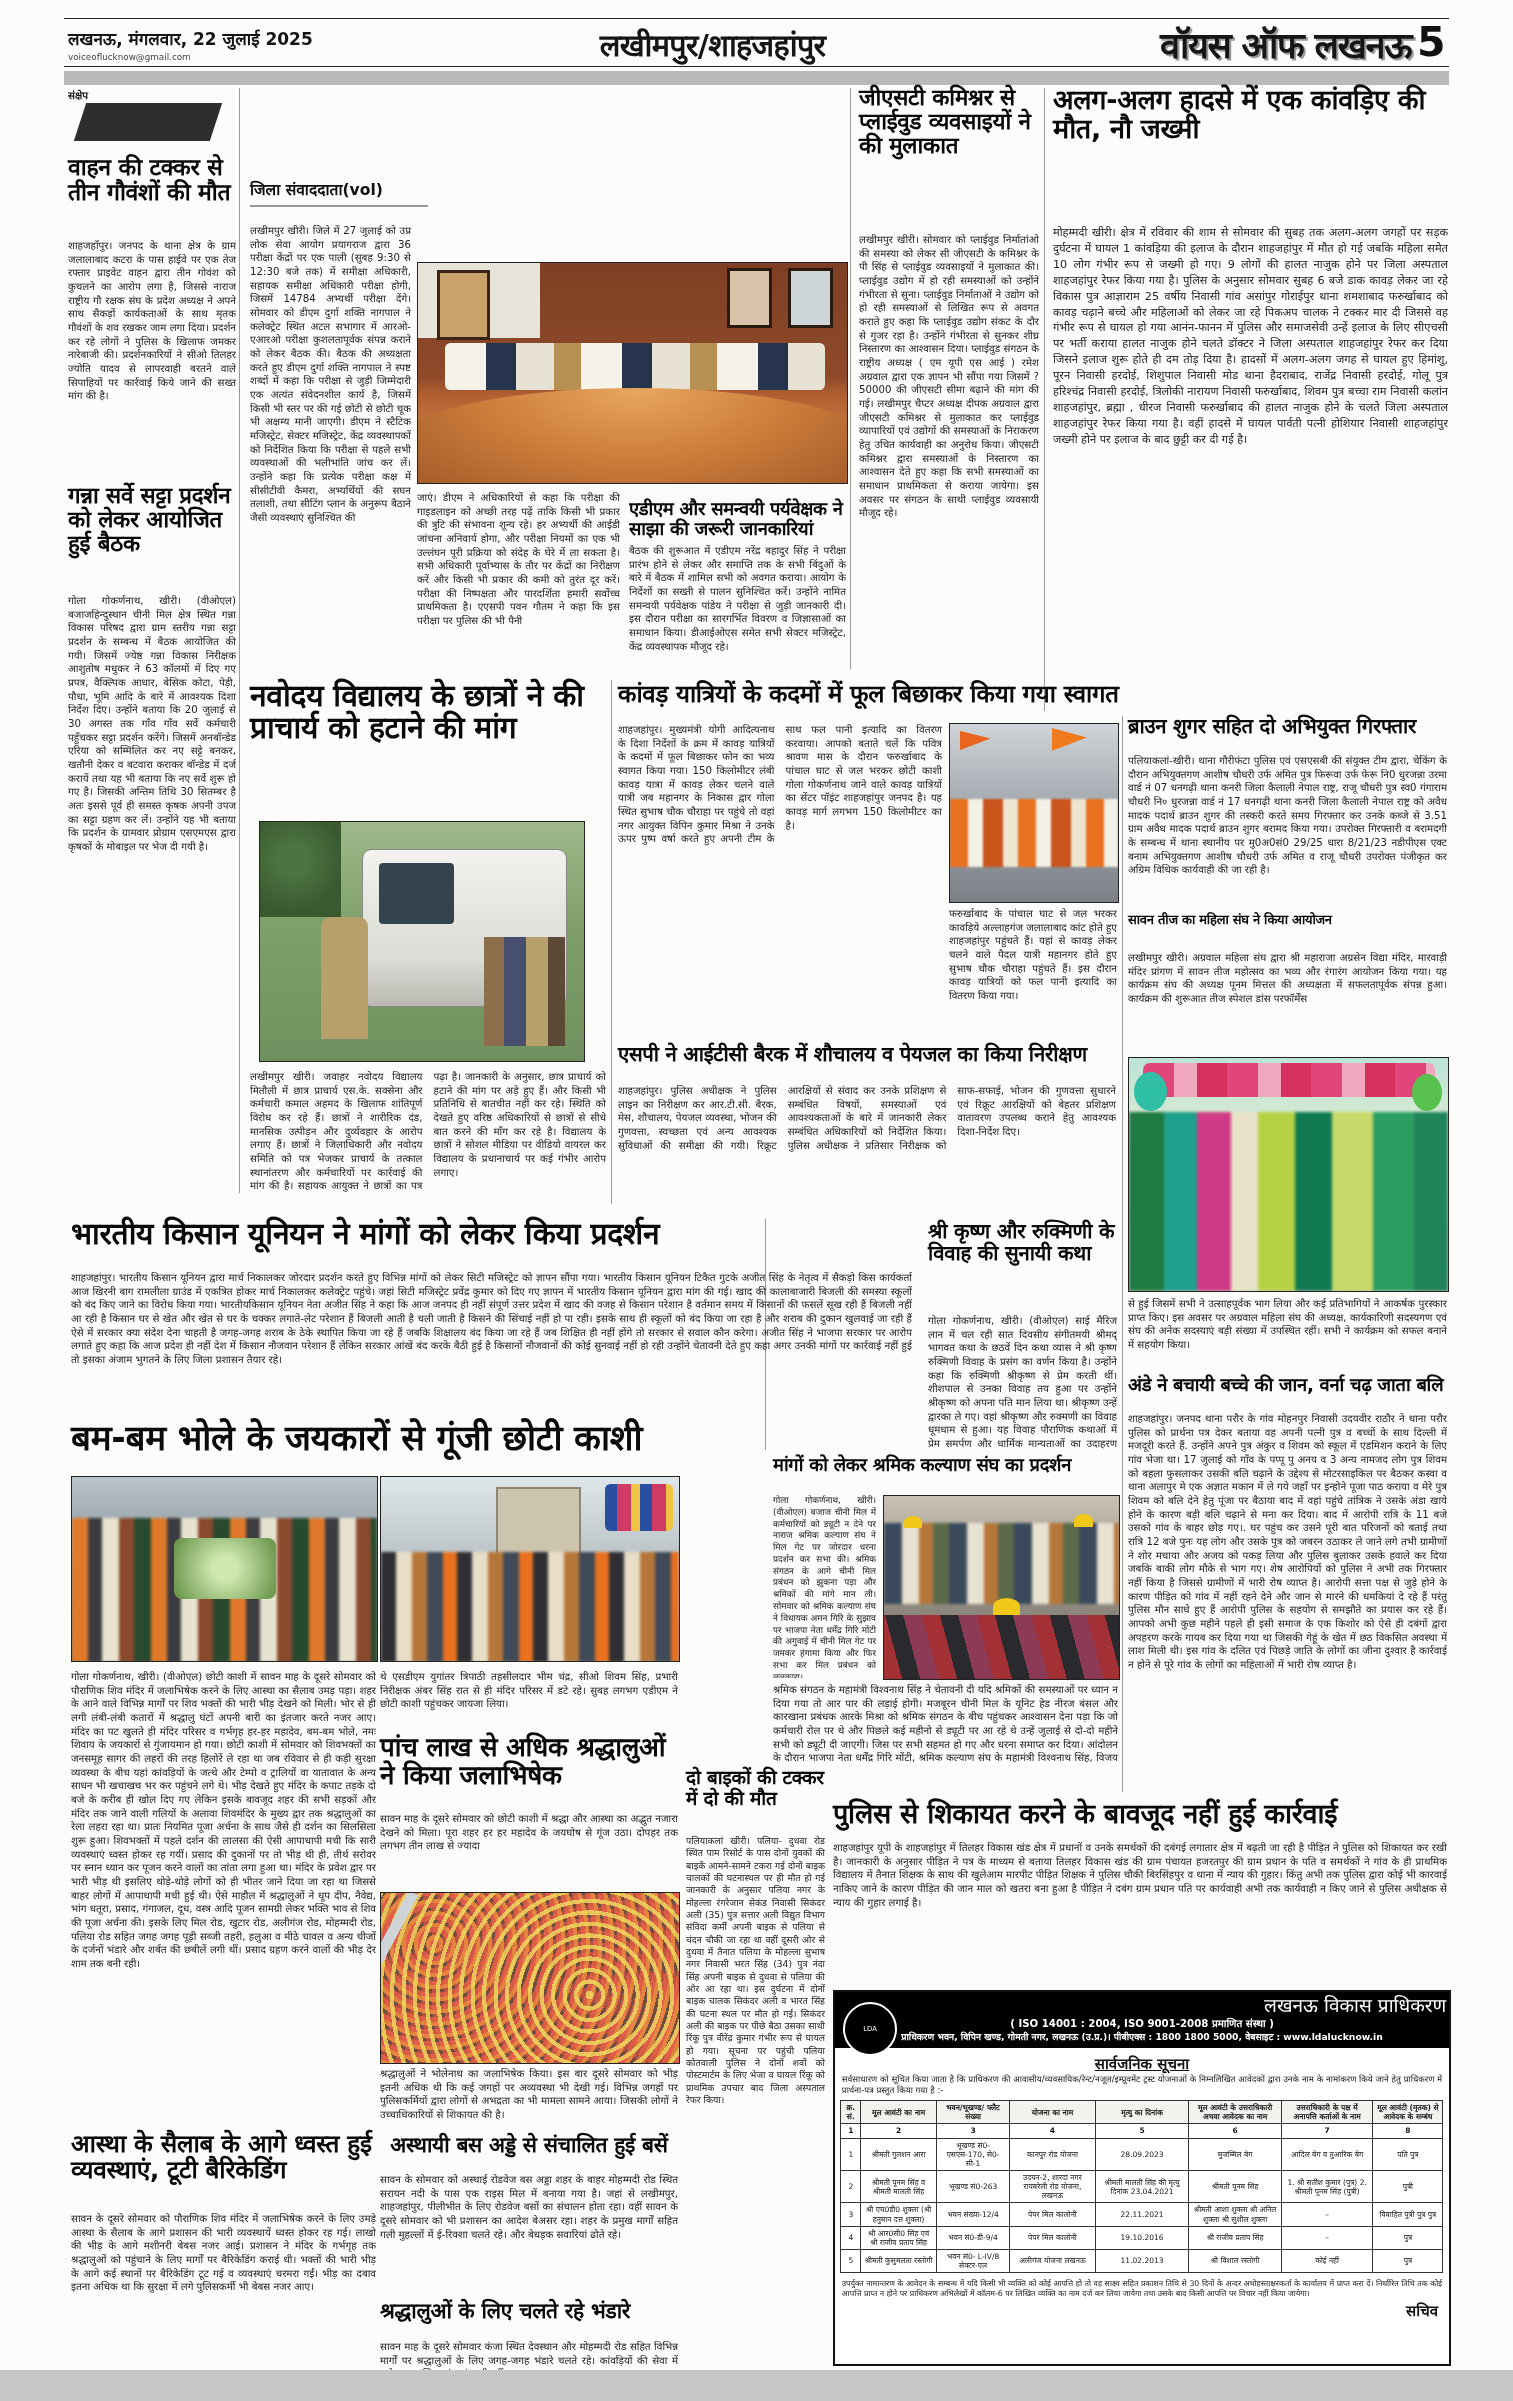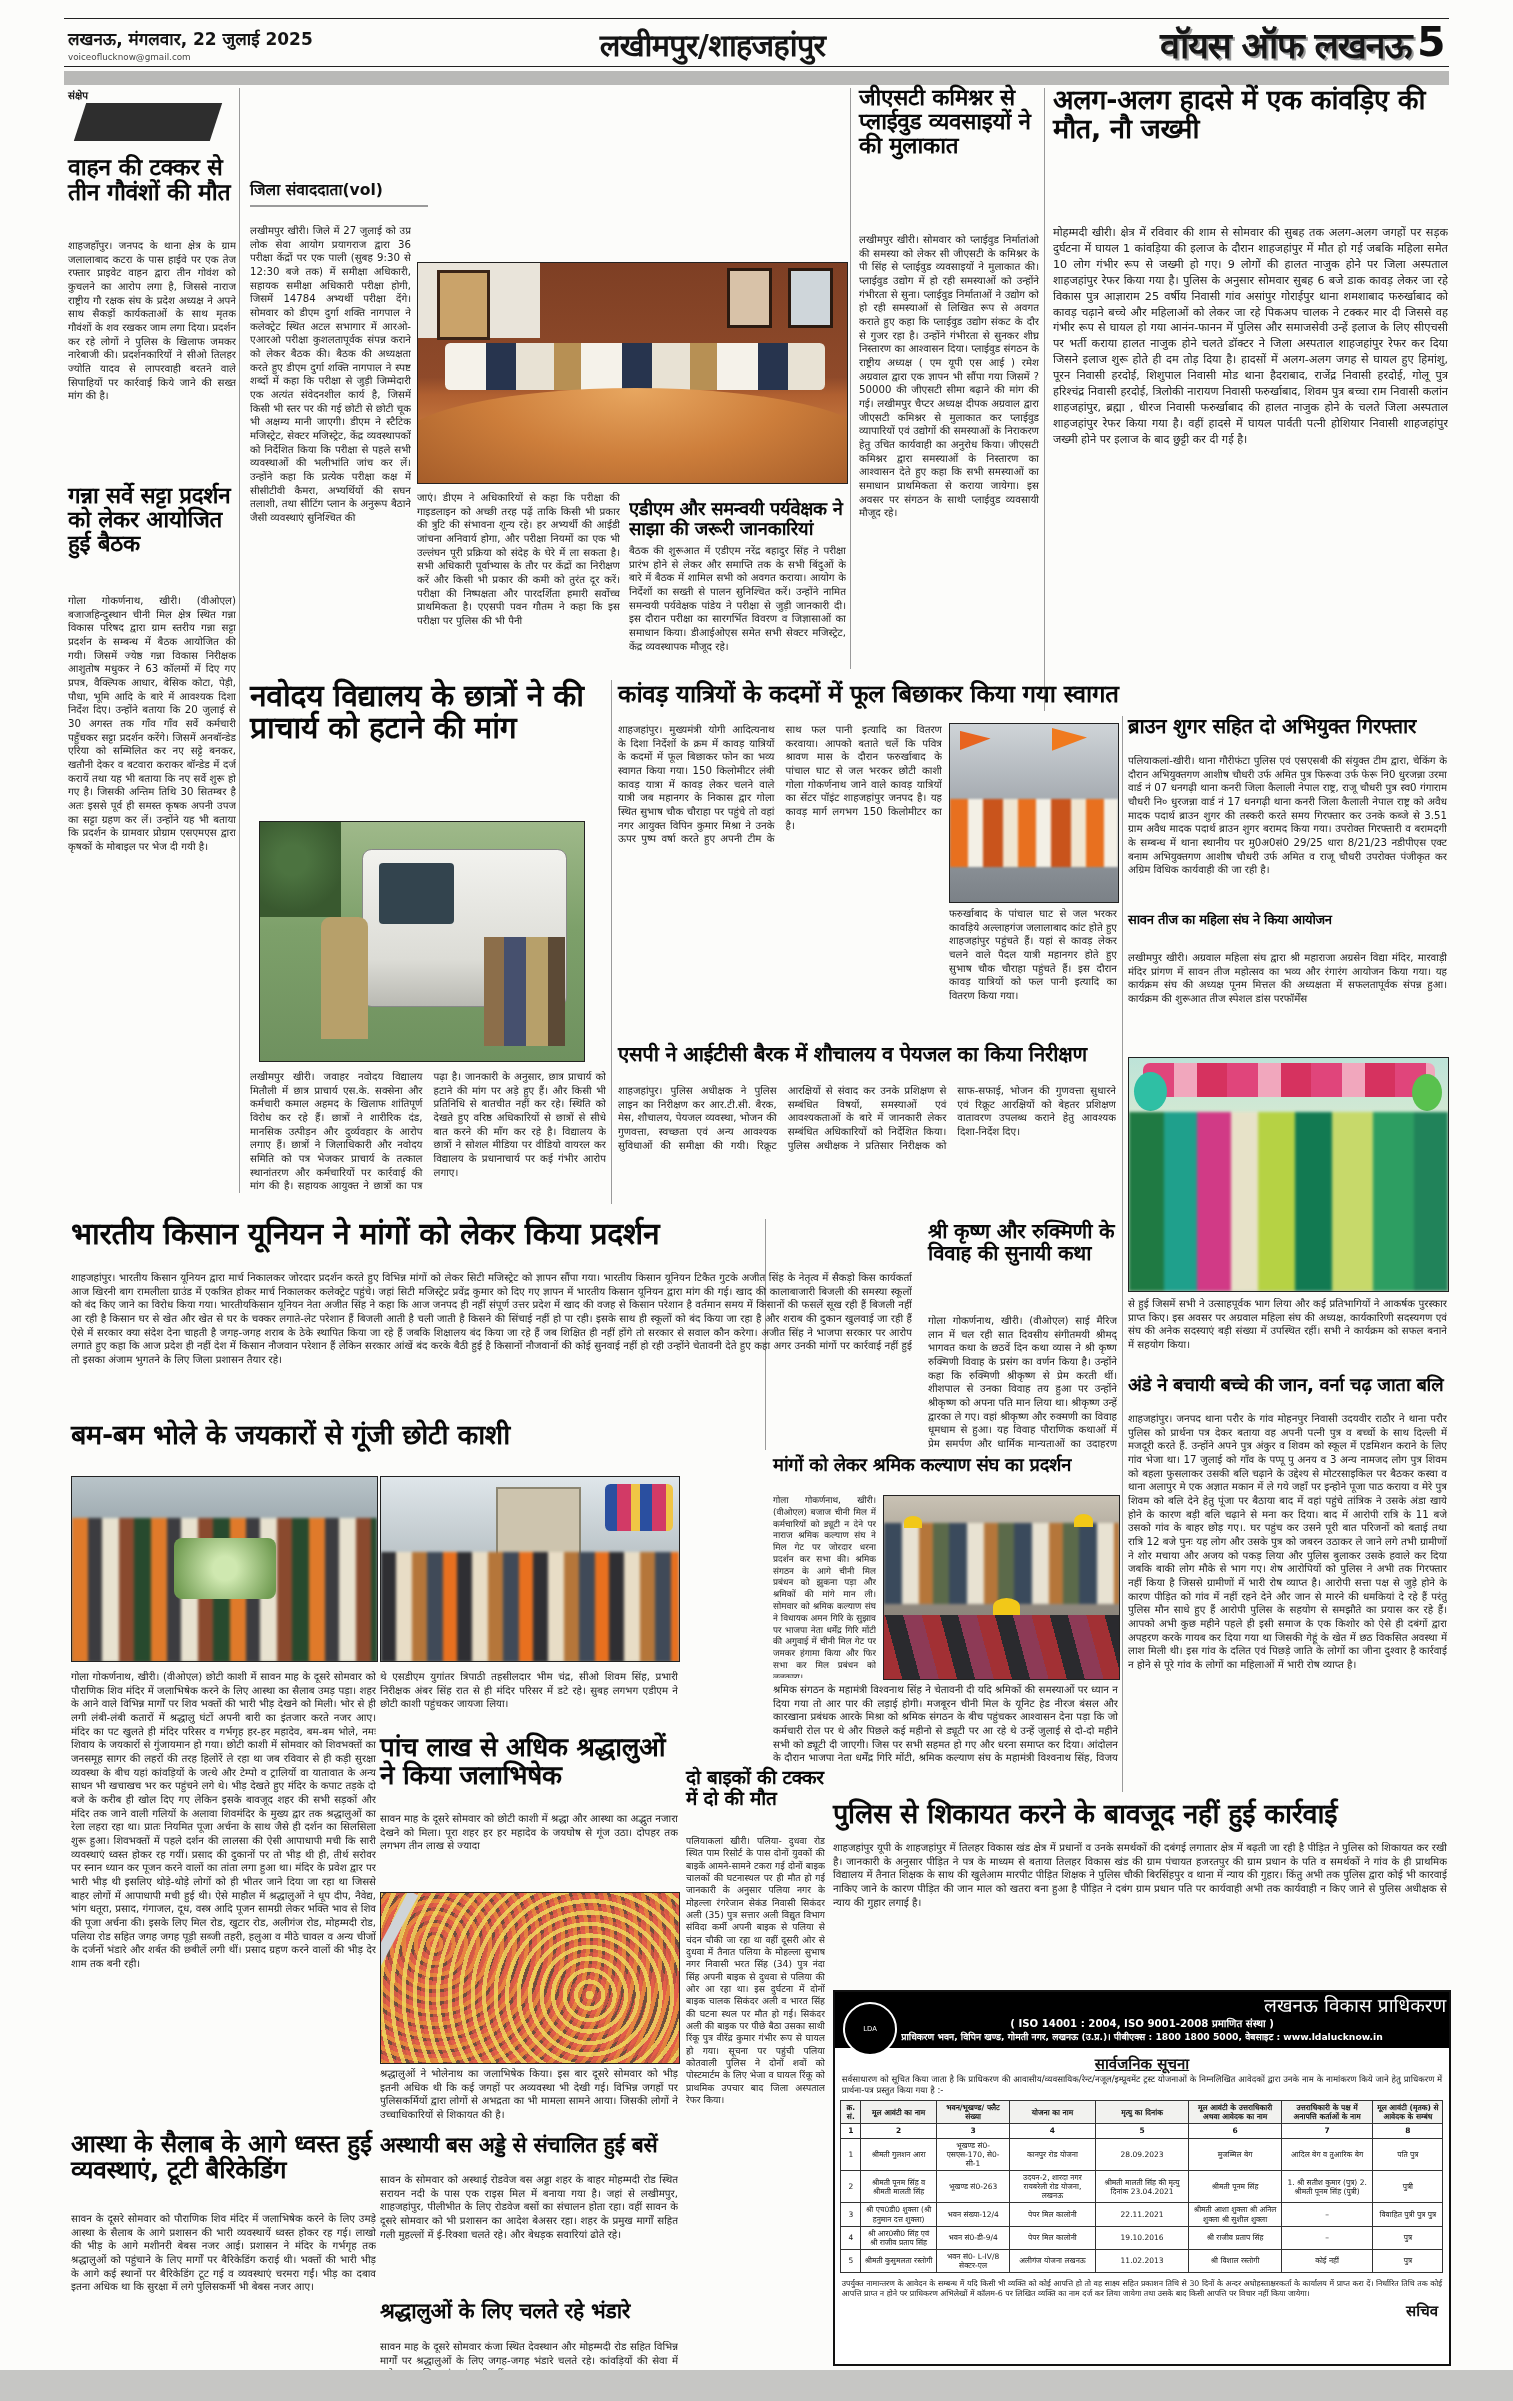--- a/index.html
+++ b/index.html
@@ -121,21 +121,21 @@
 
   <div class="abs hl" style="left:618px;top:1044px;width:498px;font-size:20.3px;white-space:nowrap;">एसपी ने आईटीसी बैरक में शौचालय व पेयजल का किया निरीक्षण</div>
   <div class="abs b cols3 ind" style="left:618px;top:1084px;width:498px;height:119px;overflow:hidden;">शाहजहांपुर। पुलिस अधीक्षक ने पुलिस लाइन का निरीक्षण कर आर.टी.सी. बैरक, मेस, शौचालय, पेयजल व्यवस्था, भोजन की गुणवत्ता, स्वच्छता एवं अन्य आवश्यक सुविधाओं की समीक्षा की गयी। रिक्रूट आरक्षियों से संवाद कर उनके प्रशिक्षण से सम्बंधित विषयों, समस्याओं एवं आवश्यकताओं के बारे में जानकारी लेकर सम्बंधित अधिकारियों को निर्देशित किया। पुलिस अधीक्षक ने प्रतिसार निरीक्षक को साफ-सफाई, भोजन की गुणवत्ता सुधारने एवं रिक्रूट आरक्षियों को बेहतर प्रशिक्षण वातावरण उपलब्ध कराने हेतु आवश्यक दिशा-निर्देश दिए।</div>
 
   <div class="abs hl" style="left:71px;top:1218px;width:699px;font-size:30px;white-space:nowrap;">भारतीय किसान यूनियन ने मांगों को लेकर किया प्रदर्शन</div>
   <div class="abs b ind" style="left:71px;top:1271px;width:841px;height:146px;overflow:hidden;">शाहजहांपुर। भारतीय किसान यूनियन द्वारा मार्च निकालकर जोरदार प्रदर्शन करते हुए विभिन्न मांगों को लेकर सिटी मजिस्ट्रेट को ज्ञापन सौंपा गया। भारतीय किसान यूनियन टिकैत गुटके अजीत सिंह के नेतृत्व में सैकड़ो किस कार्यकर्ता आज खिरनी बाग रामलीला ग्राउंड में एकत्रित होकर मार्च निकालकर कलेक्ट्रेट पहुंचे। जहां सिटी मजिस्ट्रेट प्रवेंद्र कुमार को दिए गए ज्ञापन में भारतीय किसान यूनियन द्वारा मांग की गई। खाद की कालाबाजारी बिजली की समस्या स्कूलों को बंद किए जाने का विरोध किया गया। भारतीयकिसान यूनियन नेता अजीत सिंह ने कहा कि आज जनपद ही नहीं संपूर्ण उत्तर प्रदेश में खाद की वजह से किसान परेशान है वर्तमान समय में किसानों की फसलें सूख रही हैं बिजली नहीं आ रही है किसान घर से खेत और खेत से घर के चक्कर लगाते-लेट परेशान हैं बिजली आती है चली जाती है किसने की सिंचाई नहीं हो पा रही। इसके साथ ही स्कूलों को बंद किया जा रहा है और शराब की दुकान खुलवाई जा रही हैं ऐसे में सरकार क्या संदेश देना चाहती है जगह-जगह शराब के ठेके स्थापित किया जा रहे हैं जबकि शिक्षालय बंद किया जा रहे हैं जब शिक्षित ही नहीं होंगे तो सरकार से सवाल कौन करेगा। अजीत सिंह ने भाजपा सरकार पर आरोप लगाते हुए कहा कि आज प्रदेश ही नहीं देश में किसान नौजवान परेशान हैं लेकिन सरकार आंखें बंद करके बैठी हुई है किसानों नौजवानों की कोई सुनवाई नहीं हो रही उन्होंने चेतावनी देते हुए कहा अगर उनकी मांगों पर कार्रवाई नहीं हुई तो इसका अंजाम भुगतने के लिए जिला प्रशासन तैयार रहे।</div>
 
   <div class="abs hl" style="left:928px;top:1221px;width:189px;font-size:20.3px;">श्री कृष्ण और रुक्मिणी के विवाह की सुनायी कथा</div>
   <div class="abs b ind" style="left:928px;top:1314px;width:189px;height:136px;overflow:hidden;">गोला गोकर्णनाथ, खीरी। (वीओएल) साई मैरिज लान में चल रही सात दिवसीय संगीतमयी श्रीमद् भागवत कथा के छठवें दिन कथा व्यास ने श्री कृष्ण रुक्मिणी विवाह के प्रसंग का वर्णन किया है। उन्होंने कहा कि रुक्मिणी श्रीकृष्ण से प्रेम करती थीं। शीशपाल से उनका विवाह तय हुआ पर उन्होंने श्रीकृष्ण को अपना पति मान लिया था। श्रीकृष्ण उन्हें द्वारका ले गए। वहां श्रीकृष्ण और रुक्मणी का विवाह धूमधाम से हुआ। यह विवाह पौराणिक कथाओं में प्रेम समर्पण और धार्मिक मान्यताओं का उदाहरण माना जाता है। कार्यक्रम के मुख्य अतिथि पालिकाध्यक्ष व विशिष्ट अतिथि पूर्व ब्लाक प्रमुख मितौली राजीव वर्मा को आयोजकों ने पीला अंग वस्त्र एवं छोटी काशी शिव स्मृति चिन्ह देखकर सम्मानित किया। आयोजक व्यापारी नेता पटेल अशोक कनौजिया, जिला पंचायत सदस्य शिखा कनौजिया, राकेश भार्गव, सुमित वर्मा, सतीश वर्मा, प्रियंका, वर्मा, डॉक्टर सुमेधा पटेल, अमीषा पटेल, आकाश कनौजिया विशाल पटेल समेत सैकड़ो श्रोता मौजूद रहे।</div>
 
-  <div class="abs hl" style="left:71px;top:1420px;width:699px;font-size:27px;white-space:nowrap;">बम-बम भोले के जयकारों से गूंजी छोटी काशी</div>
+  <div class="abs hl" style="left:71px;top:1420px;width:699px;font-size:35px;white-space:nowrap;">बम-बम भोले के जयकारों से गूंजी छोटी काशी</div>
   <div class="photo" style="left:71px;top:1476px;width:305px;height:184px;background:linear-gradient(180deg,#b9c4c9 0%,#8d9aa0 40%,#6f7a6b 100%);">
     <span style="position:absolute;left:0;top:41px;width:305px;height:144px;background:repeating-linear-gradient(90deg,#e07a2a 0 16.3px,#3c3c40 16.3px 30px,#e8e2d0 30px 47px,#8a4a2e 47px 62px,#274a2e 62px 79px);filter:blur(1.4px);"></span>
     <span style="position:absolute;left:102px;top:61px;width:102px;height:61px;background:radial-gradient(circle,#cfe8b0 20%,#6f9a50 90%);border-radius:8.1px;"></span>
   </div>
   <div class="photo" style="left:380px;top:1476px;width:298px;height:184px;background:linear-gradient(180deg,#dfe6ea 0%,#b9c2c6 45%,#97a09b 100%);">
     <span style="position:absolute;left:115px;top:10.2px;width:81px;height:75px;background:#cdc4ae;border:2px solid #8c8672;"></span>
     <span style="position:absolute;left:224px;top:6.8px;width:68px;height:47px;background:repeating-linear-gradient(90deg,#2a4fa0 0 12.2px,#d23a66 12.2px 26px,#f0c545 26px 35px);border-radius:5.4px;"></span>
     <span style="position:absolute;left:0;top:75px;width:298px;height:110px;background:repeating-linear-gradient(90deg,#2f2f33 0 15px,#e8ddc6 15px 31px,#b5763a 31px 46px,#404a58 46px 62px,#e8701f 62px 76px);filter:blur(1.4px);"></span>
   </div>
   <div class="abs b ind" style="left:71px;top:1670px;width:305px;height:456px;overflow:hidden;">गोला गोकर्णनाथ, खीरी। (वीओएल) छोटी काशी में सावन माह के दूसरे सोमवार को पौराणिक शिव मंदिर में जलाभिषेक करने के लिए आस्था का सैलाब उमड़ पड़ा। शहर के आने वाले विभिन्न मार्गों पर शिव भक्तों की भारी भीड़ देखने को मिली। भोर से ही लगी लंबी-लंबी कतारों में श्रद्धालु घंटों अपनी बारी का इंतजार करते नजर आए। मंदिर का पट खुलते ही मंदिर परिसर व गर्भगृह हर-हर महादेव, बम-बम भोले, नमः शिवाय के जयकारों से गुंजायमान हो गया। छोटी काशी में सोमवार को शिवभक्तों का जनसमूह सागर की लहरों की तरह हिलोरें ले रहा था जब रविवार से ही कड़ी सुरक्षा व्यवस्था के बीच यहां कांवड़ियों के जत्थे और टेम्पो व ट्रालियों वा यातावात के अन्य साधन भी खचाखच भर कर पहुंचने लगे थे। भीड़ देखते हुए मंदिर के कपाट तड़के दो बजे के करीब ही खोल दिए गए लेकिन इसके बावजूद शहर की सभी सड़कों और मंदिर तक जाने वाली गलियों के अलावा शिवमंदिर के मुख्य द्वार तक श्रद्धालुओं का रेला लहरा रहा था। प्रातः नियमित पूजा अर्चना के साथ जैसे ही दर्शन का सिलसिला शुरू हुआ। शिवभक्तों में पहले दर्शन की लालसा की ऐसी आपाधापी मची कि सारी व्यवस्थाएं ध्वस्त होकर रह गयीं। प्रसाद की दुकानों पर तो भीड़ थी ही, तीर्थ सरोवर पर स्नान ध्यान कर पूजन करने वालों का तांता लगा हुआ था। मंदिर के प्रवेश द्वार पर भारी भीड़ थी इसलिए थोड़े-थोड़े लोगों को ही भीतर जाने दिया जा रहा था जिससे बाहर लोगों में आपाधापी मची हुई थी। ऐसे माहौल में श्रद्धालुओं ने धूप दीप, नैवेद्य, भांग धतूरा, प्रसाद, गंगाजल, दूध, वस्त्र आदि पूजन सामग्री लेकर भक्ति भाव से शिव की पूजा अर्चना की। इसके लिए मिल रोड, खुटार रोड, अलीगंज रोड, मोहम्मदी रोड, पलिया रोड सहित जगह जगह पूड़ी सब्जी तहरी, हलुआ व मीठे चावल व अन्य चीजों के दर्जनों भंडारे और शर्बत की छबीलें लगी थीं। प्रसाद ग्रहण करने वालों की भीड़ देर शाम तक बनी रही।</div>
@@ -153,21 +153,21 @@
   <div class="abs b ind" style="left:773px;top:1683px;width:345px;height:83px;overflow:hidden;">श्रमिक संगठन के महामंत्री विश्वनाथ सिंह ने चेतावनी दी यदि श्रमिकों की समस्याओं पर ध्यान न दिया गया तो आर पार की लड़ाई होगी। मजबूरन चीनी मिल के यूनिट हेड नीरज बंसल और कारखाना प्रबंधक आरके मिश्रा को श्रमिक संगठन के बीच पहुंचकर आश्वासन देना पड़ा कि जो कर्मचारी रोल पर थे और पिछले कई महीनो से ड्यूटी पर आ रहे थे उन्हें जुलाई से दो-दो महीने सभी को ड्यूटी दी जाएगी। जिस पर सभी सहमत हो गए और धरना समाप्त कर दिया। आंदोलन के दौरान भाजपा नेता धर्मेंद्र गिरि मोंटी, श्रमिक कल्याण संघ के महामंत्री विश्वनाथ सिंह, विजय मिश्रा, संगठन मंत्री दीनानाथ यादव, उपाध्यक्ष राजेश वालिया, सुरेश ठाकुर, सत्यवीर सिंह वीरेश अवस्थी, गुप्ता, बड़ी संख्या में कार्यकताओं की मौजूद थे।</div>
 
   <div class="abs hl" style="left:380px;top:1733px;width:298px;font-size:26px;">पांच लाख से अधिक श्रद्धालुओं ने किया जलाभिषेक</div>
   <div class="abs b ind" style="left:380px;top:1812px;width:298px;height:76px;overflow:hidden;">सावन माह के दूसरे सोमवार को छोटी काशी में श्रद्धा और आस्था का अद्भुत नजारा देखने को मिला। पूरा शहर हर हर महादेव के जयघोष से गूंज उठा। दोपहर तक लगभग तीन लाख से ज्यादा</div>
   <div class="photo" style="left:380px;top:1892px;width:298px;height:170px;background:#5a3a2a;">
     <span style="position:absolute;left:0;top:0;width:298px;height:170px;background:repeating-radial-gradient(circle at 18% 30%,#d23a2a 0 4.7px,#e8701f 4.7px 8.8px,#3a2a22 8.8px 12.2px),repeating-radial-gradient(circle at 70% 60%,#f0c545 0 4.1px,#b5332a 4.1px 8.1px,#472f24 8.1px 11.5px);background-blend-mode:screen;opacity:.9;filter:blur(0.7px);"></span>
     <span style="position:absolute;left:27px;top:0;width:11px;height:170px;background:#cfd4d8;transform:rotate(28deg);transform-origin:top;"></span>
   </div>
   <div class="abs b ind" style="left:380px;top:2067px;width:298px;height:62px;overflow:hidden;">श्रद्धालुओं ने भोलेनाथ का जलाभिषेक किया। इस बार दूसरे सोमवार को भीड़ इतनी अधिक थी कि कई जगहों पर अव्यवस्था भी देखी गई। विभिन्न जगहों पर पुलिसकर्मियों द्वारा लोगों से अभद्रता का भी मामला सामने आया। जिसकी लोगों ने उच्चाधिकारियों से शिकायत की है।</div>
 
-  <div class="abs hl" style="left:380px;top:2134px;width:298px;font-size:21px;white-space:nowrap;">अस्थायी बस अड्डे से संचालित हुई बसें</div>
+  <div class="abs hl" style="left:380px;top:2134px;width:298px;font-size:21px;white-space:nowrap;text-align:center;">अस्थायी बस अड्डे से संचालित हुई बसें</div>
   <div class="abs b ind" style="left:380px;top:2173px;width:298px;height:123px;overflow:hidden;">सावन के सोमवार को अस्थाई रोडवेज बस अड्डा शहर के बाहर मोहम्मदी रोड स्थित सरायन नदी के पास एक राइस मिल में बनाया गया है। जहां से लखीमपुर, शाहजहांपुर, पीलीभीत के लिए रोडवेज बसों का संचालन होता रहा। वहीं सावन के दूसरे सोमवार को भी प्रशासन का आदेश बेअसर रहा। शहर के प्रमुख मार्गों सहित गली मुहल्लों में ई-रिक्शा चलते रहे। और बेधड़क सवारियां ढोते रहे।</div>
 
   <div class="abs hl" style="left:380px;top:2300px;width:298px;font-size:21px;white-space:nowrap;">श्रद्धालुओं के लिए चलते रहे भंडारे</div>
   <div class="abs b ind" style="left:380px;top:2340px;width:298px;height:58px;overflow:hidden;">सावन माह के दूसरे सोमवार कंजा स्थित देवस्थान और मोहम्मदी रोड सहित विभिन्न मार्गों पर श्रद्धालुओं के लिए जगह-जगह भंडारे चलते रहे। कांवड़ियों की सेवा में अनेक सामाजिक संस्थाएं जुटी रहीं।</div>
 
   <div class="abs hl" style="left:71px;top:2131px;width:305px;font-size:24.4px;">आस्था के सैलाब के आगे ध्वस्त हुई व्यवस्थाएं, टूटी बैरिकेडिंग</div>
   <div class="abs b ind" style="left:71px;top:2212px;width:305px;height:186px;overflow:hidden;">सावन के दूसरे सोमवार को पौराणिक शिव मंदिर में जलाभिषेक करने के लिए उमड़े आस्था के सैलाब के आगे प्रशासन की भारी व्यवस्थायें ध्वस्त होकर रह गई। लाखो की भीड़ के आगे मशीनरी बेबस नजर आई। प्रशासन ने मंदिर के गर्भगृह तक श्रद्धालुओं को पहुंचाने के लिए मार्गों पर बैरिकेडिंग कराई थी। भक्तों की भारी भीड़ के आगे कई स्थानों पर बैरिकेडिंग टूट गई व व्यवस्थाएं चरमरा गईं। भीड़ का दबाव इतना अधिक था कि सुरक्षा में लगे पुलिसकर्मी भी बेबस नजर आए।</div>
 
   <div class="abs hl" style="left:686px;top:1767px;width:139px;font-size:19px;">दो बाइकों की टक्कर में दो की मौत</div>
   <div class="abs b ind" style="left:686px;top:1835px;width:139px;height:560px;overflow:hidden;font-size:9.2px;">पलियाकलां खीरी। पलिया- दुधवा रोड स्थित पाम रिसोर्ट के पास दोनों युवकों की बाइकें आमने-सामने टकरा गई  दोनों बाइक चालकों की घटनास्थल पर ही मौत हो गई जानकारी के अनुसार पलिया नगर के मोहल्ला रंगरेजान सेकंड निवासी सिकंदर अली (35) पुत्र सत्तार अली विद्युत विभाग संविदा कर्मी अपनी बाइक से पलिया से चंदन चौकी जा रहा था वहीं दूसरी ओर से दुधवा में तैनात पलिया के मोहल्ला सुभाष नगर निवासी भरत सिंह (34) पुत्र नंदा सिंह अपनी बाइक से दुधवा से पलिया की ओर आ रहा था। इस दुर्घटना में दोनों बाइक चालक सिकंदर अली व भारत सिंह की घटना स्थल पर मौत हो गई। सिकंदर अली की बाइक पर पीछे बैठा उसका साथी रिंकू पुत्र वीरेंद्र कुमार गंभीर रूप से घायल हो गया। सूचना पर पहुंची पलिया कोतवाली पुलिस ने दोनों शवों को पोस्टमार्टम के लिए भेजा व घायल रिंकू को प्राथमिक उपचार बाद जिला अस्पताल रेफर किया।</div>

